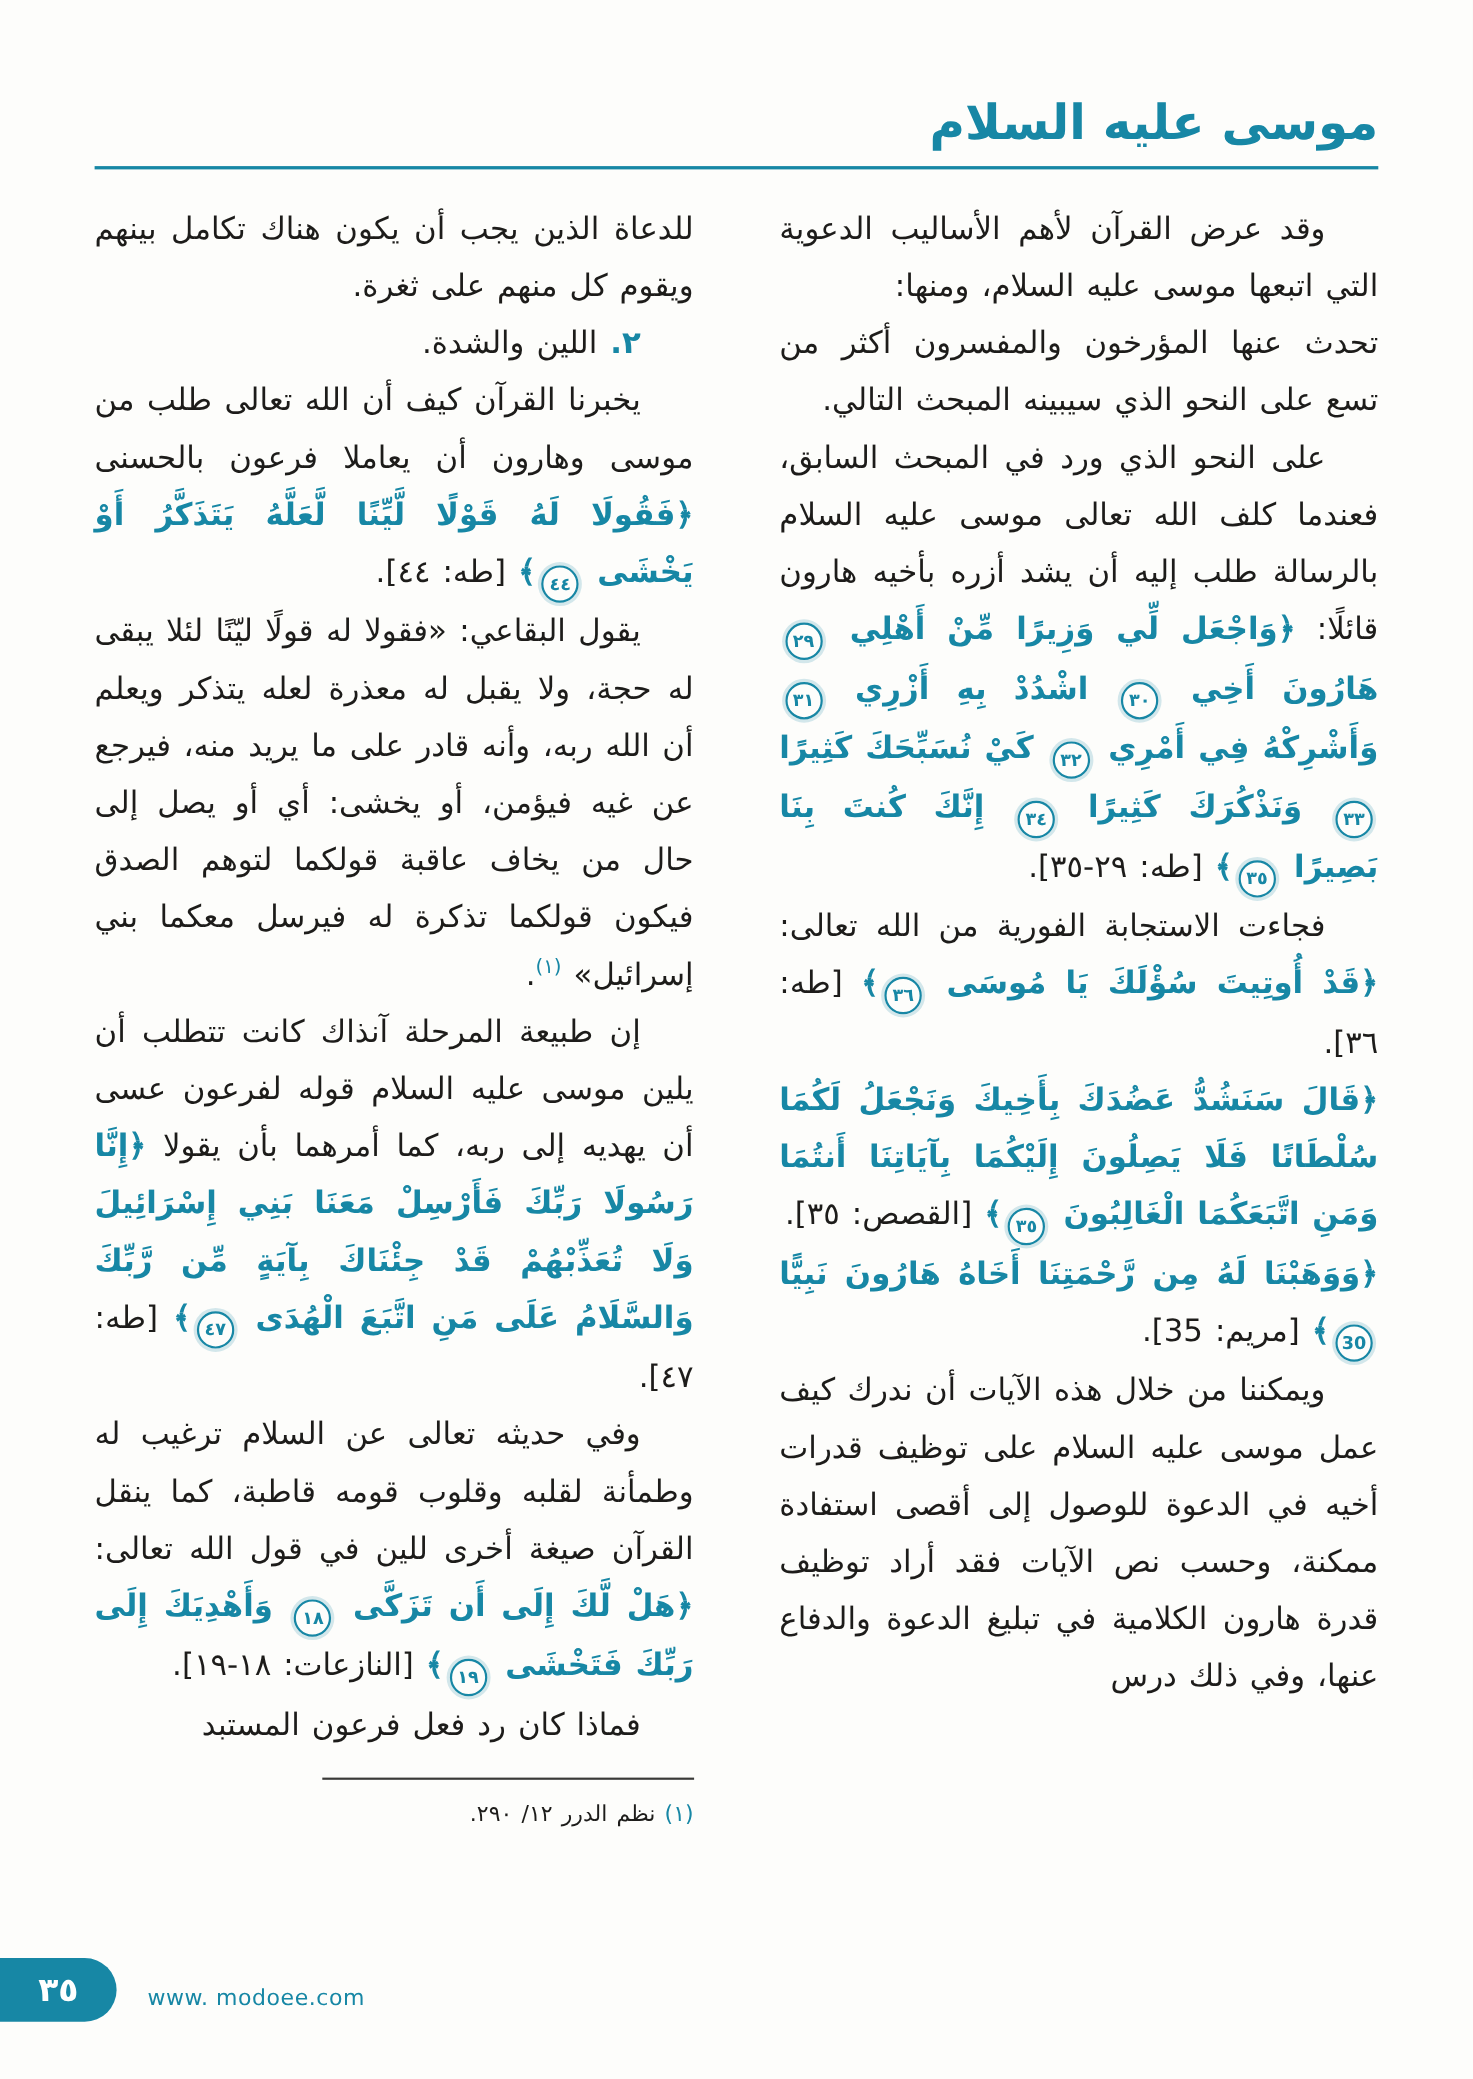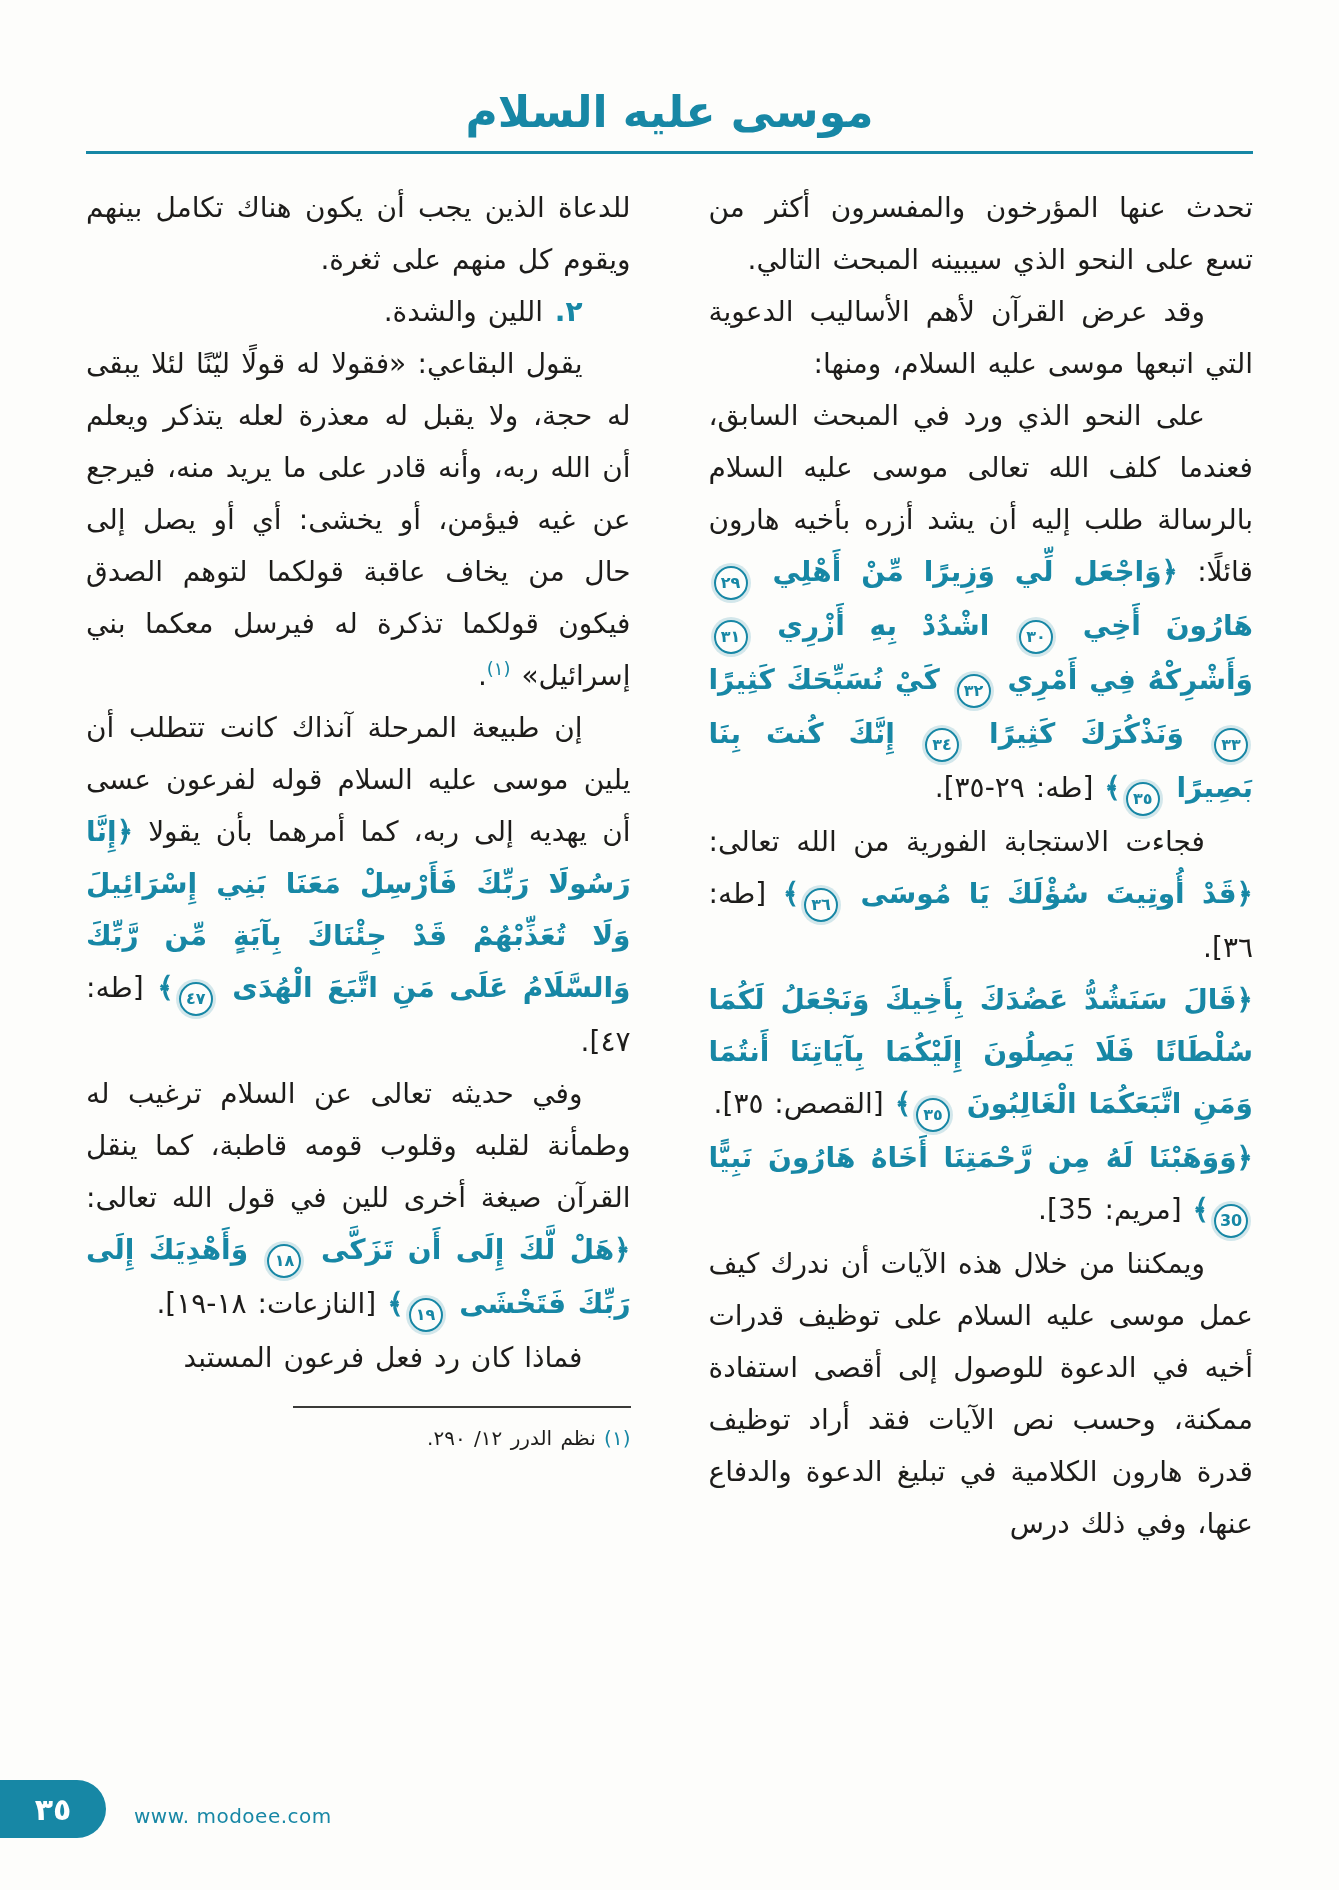--- a/index.html
+++ b/index.html
@@ -5,21 +5,21 @@
   * { box-sizing: border-box; }
   html, body { margin:0; padding:0; background:#e9e9e9; }
   .page {
     width:1339px; height:1890px; margin:0 auto; position:relative; overflow:hidden;
     background:var(--paper,#fdfdfb); direction:rtl;
     font-family:"DejaVu Sans","Liberation Sans",sans-serif;
     color:var(--ink,#1d1c1a);
   }
   .header { padding:86px 86px 0 86px; }
   .header-title {
-    display:block; text-align:center; color:var(--accent,#1787a5);
+    display:block; text-align:right; color:var(--accent,#1787a5);
     font-size:44px; font-weight:bold; letter-spacing:1px;
     font-family:"DejaVu Serif","DejaVu Sans",serif;
   }
   .header-rule { margin-top:14px; border-bottom:3px solid var(--accent,#1787a5); }
   .columns { display:flex; gap:78px; padding:28px 86px 0 86px; }
   .column { flex:1 1 0; text-align:justify; }
   .para { margin:0; font-size:28px; line-height:52px; text-indent:48px; word-spacing:2px; }
   .para.no-indent { text-indent:0; }
   .seg-body, .seg-ref { color:var(--ink,#1d1c1a); }
   .seg-head { font-weight:normal; color:var(--ink,#1d1c1a); }
@@ -52,32 +52,33 @@
 
 <div class="page">
 
   <div class="header">
     <span class="header-title">موسى عليه السلام</span>
     <div class="header-rule"></div>
   </div>
 
   <div class="columns">
     <div class="column">
+        <p class="para"><span class="seg-body">وقد عرض القرآن لأهم الأساليب الدعوية التي اتبعها موسى عليه السلام، ومنها:</span></p>
         <p class="para no-indent"><span class="seg-body">تحدث عنها المؤرخون والمفسرون أكثر من تسع على النحو الذي سيبينه المبحث التالي.</span></p>
-        <p class="para"><span class="seg-body">وقد عرض القرآن لأهم الأساليب الدعوية التي اتبعها موسى عليه السلام، ومنها:</span></p>
         <p class="para"><span class="seg-body">على النحو الذي ورد في المبحث السابق، فعندما كلف الله تعالى موسى عليه السلام بالرسالة طلب إليه أن يشد أزره بأخيه هارون قائلًا: </span><span class="seg-quran">﴿وَاجْعَل لِّي وَزِيرًا مِّنْ أَهْلِي </span><span class="seg-ayah">٢٩</span><span class="seg-quran"> هَارُونَ أَخِي </span><span class="seg-ayah">٣٠</span><span class="seg-quran"> اشْدُدْ بِهِ أَزْرِي </span><span class="seg-ayah">٣١</span><span class="seg-quran"> وَأَشْرِكْهُ فِي أَمْرِي </span><span class="seg-ayah">٣٢</span><span class="seg-quran"> كَيْ نُسَبِّحَكَ كَثِيرًا </span><span class="seg-ayah">٣٣</span><span class="seg-quran"> وَنَذْكُرَكَ كَثِيرًا </span><span class="seg-ayah">٣٤</span><span class="seg-quran"> إِنَّكَ كُنتَ بِنَا بَصِيرًا </span><span class="seg-ayah">٣٥</span><span class="seg-quran">﴾</span><span class="seg-ref"> [طه: ٢٩-٣٥].</span></p>
         <p class="para"><span class="seg-body">فجاءت الاستجابة الفورية من الله تعالى: </span><span class="seg-quran">﴿قَدْ أُوتِيتَ سُؤْلَكَ يَا مُوسَى </span><span class="seg-ayah">٣٦</span><span class="seg-quran">﴾</span><span class="seg-ref"> [طه: ٣٦].</span></p>
         <p class="para no-indent"><span class="seg-quran">﴿قَالَ سَنَشُدُّ عَضُدَكَ بِأَخِيكَ وَنَجْعَلُ لَكُمَا سُلْطَانًا فَلَا يَصِلُونَ إِلَيْكُمَا بِآيَاتِنَا أَنتُمَا وَمَنِ اتَّبَعَكُمَا الْغَالِبُونَ </span><span class="seg-ayah">٣٥</span><span class="seg-quran">﴾</span><span class="seg-ref"> [القصص: ٣٥].</span></p>
         <p class="para no-indent"><span class="seg-quran">﴿وَوَهَبْنَا لَهُ مِن رَّحْمَتِنَا أَخَاهُ هَارُونَ نَبِيًّا </span><span class="seg-ayah">30</span><span class="seg-quran">﴾</span><span class="seg-ref"> [مريم: 35].</span></p>
         <p class="para"><span class="seg-body">ويمكننا من خلال هذه الآيات أن ندرك كيف عمل موسى عليه السلام على توظيف قدرات أخيه في الدعوة للوصول إلى أقصى استفادة ممكنة، وحسب نص الآيات فقد أراد توظيف قدرة هارون الكلامية في تبليغ الدعوة والدفاع عنها، وفي ذلك درس</span></p>
       </div>
     <div class="column">
       <div>
           <p class="para no-indent"><span class="seg-body">للدعاة الذين يجب أن يكون هناك تكامل بينهم ويقوم كل منهم على ثغرة.</span></p>
           <p class="para"><span class="seg-hnum">٢. </span><span class="seg-head">اللين والشدة.</span></p>
+          <p class="para"><span class="seg-body">يخبرنا القرآن كيف أن الله تعالى طلب من موسى وهارون أن يعاملا فرعون بالحسنى </span><span class="seg-quran">﴿فَقُولَا لَهُ قَوْلًا لَّيِّنًا لَّعَلَّهُ يَتَذَكَّرُ أَوْ يَخْشَى </span><span class="seg-ayah">٤٤</span><span class="seg-quran">﴾</span><span class="seg-ref"> [طه: ٤٤].</span></p>
           <p class="para"><span class="seg-body">يقول البقاعي: «فقولا له قولًا ليّنًا لئلا يبقى له حجة، ولا يقبل له معذرة لعله يتذكر ويعلم أن الله ربه، وأنه قادر على ما يريد منه، فيرجع عن غيه فيؤمن، أو يخشى: أي أو يصل إلى حال من يخاف عاقبة قولكما لتوهم الصدق فيكون قولكما تذكرة له فيرسل معكما بني إسرائيل» </span><span class="seg-sup">(١)</span><span class="seg-body">.</span></p>
           <p class="para"><span class="seg-body">إن طبيعة المرحلة آنذاك كانت تتطلب أن يلين موسى عليه السلام قوله لفرعون عسى أن يهديه إلى ربه، كما أمرهما بأن يقولا </span><span class="seg-quran">﴿إِنَّا رَسُولَا رَبِّكَ فَأَرْسِلْ مَعَنَا بَنِي إِسْرَائِيلَ وَلَا تُعَذِّبْهُمْ قَدْ جِئْنَاكَ بِآيَةٍ مِّن رَّبِّكَ وَالسَّلَامُ عَلَى مَنِ اتَّبَعَ الْهُدَى </span><span class="seg-ayah">٤٧</span><span class="seg-quran">﴾</span><span class="seg-ref"> [طه: ٤٧].</span></p>
           <p class="para"><span class="seg-body">وفي حديثه تعالى عن السلام ترغيب له وطمأنة لقلبه وقلوب قومه قاطبة، كما ينقل القرآن صيغة أخرى للين في قول الله تعالى: </span><span class="seg-quran">﴿هَلْ لَّكَ إِلَى أَن تَزَكَّى </span><span class="seg-ayah">١٨</span><span class="seg-quran"> وَأَهْدِيَكَ إِلَى رَبِّكَ فَتَخْشَى </span><span class="seg-ayah">١٩</span><span class="seg-quran">﴾</span><span class="seg-ref"> [النازعات: ١٨-١٩].</span></p>
           <p class="para"><span class="seg-body">فماذا كان رد فعل فرعون المستبد</span></p>
         </div>
       <div class="footnote-rule"></div>
       <div class="footnote">
           <p class="para no-indent"><span class="seg-fnnum">(١) </span><span class="seg-body">نظم الدرر ١٢/ ٢٩٠.</span></p>
         </div>
     </div>

